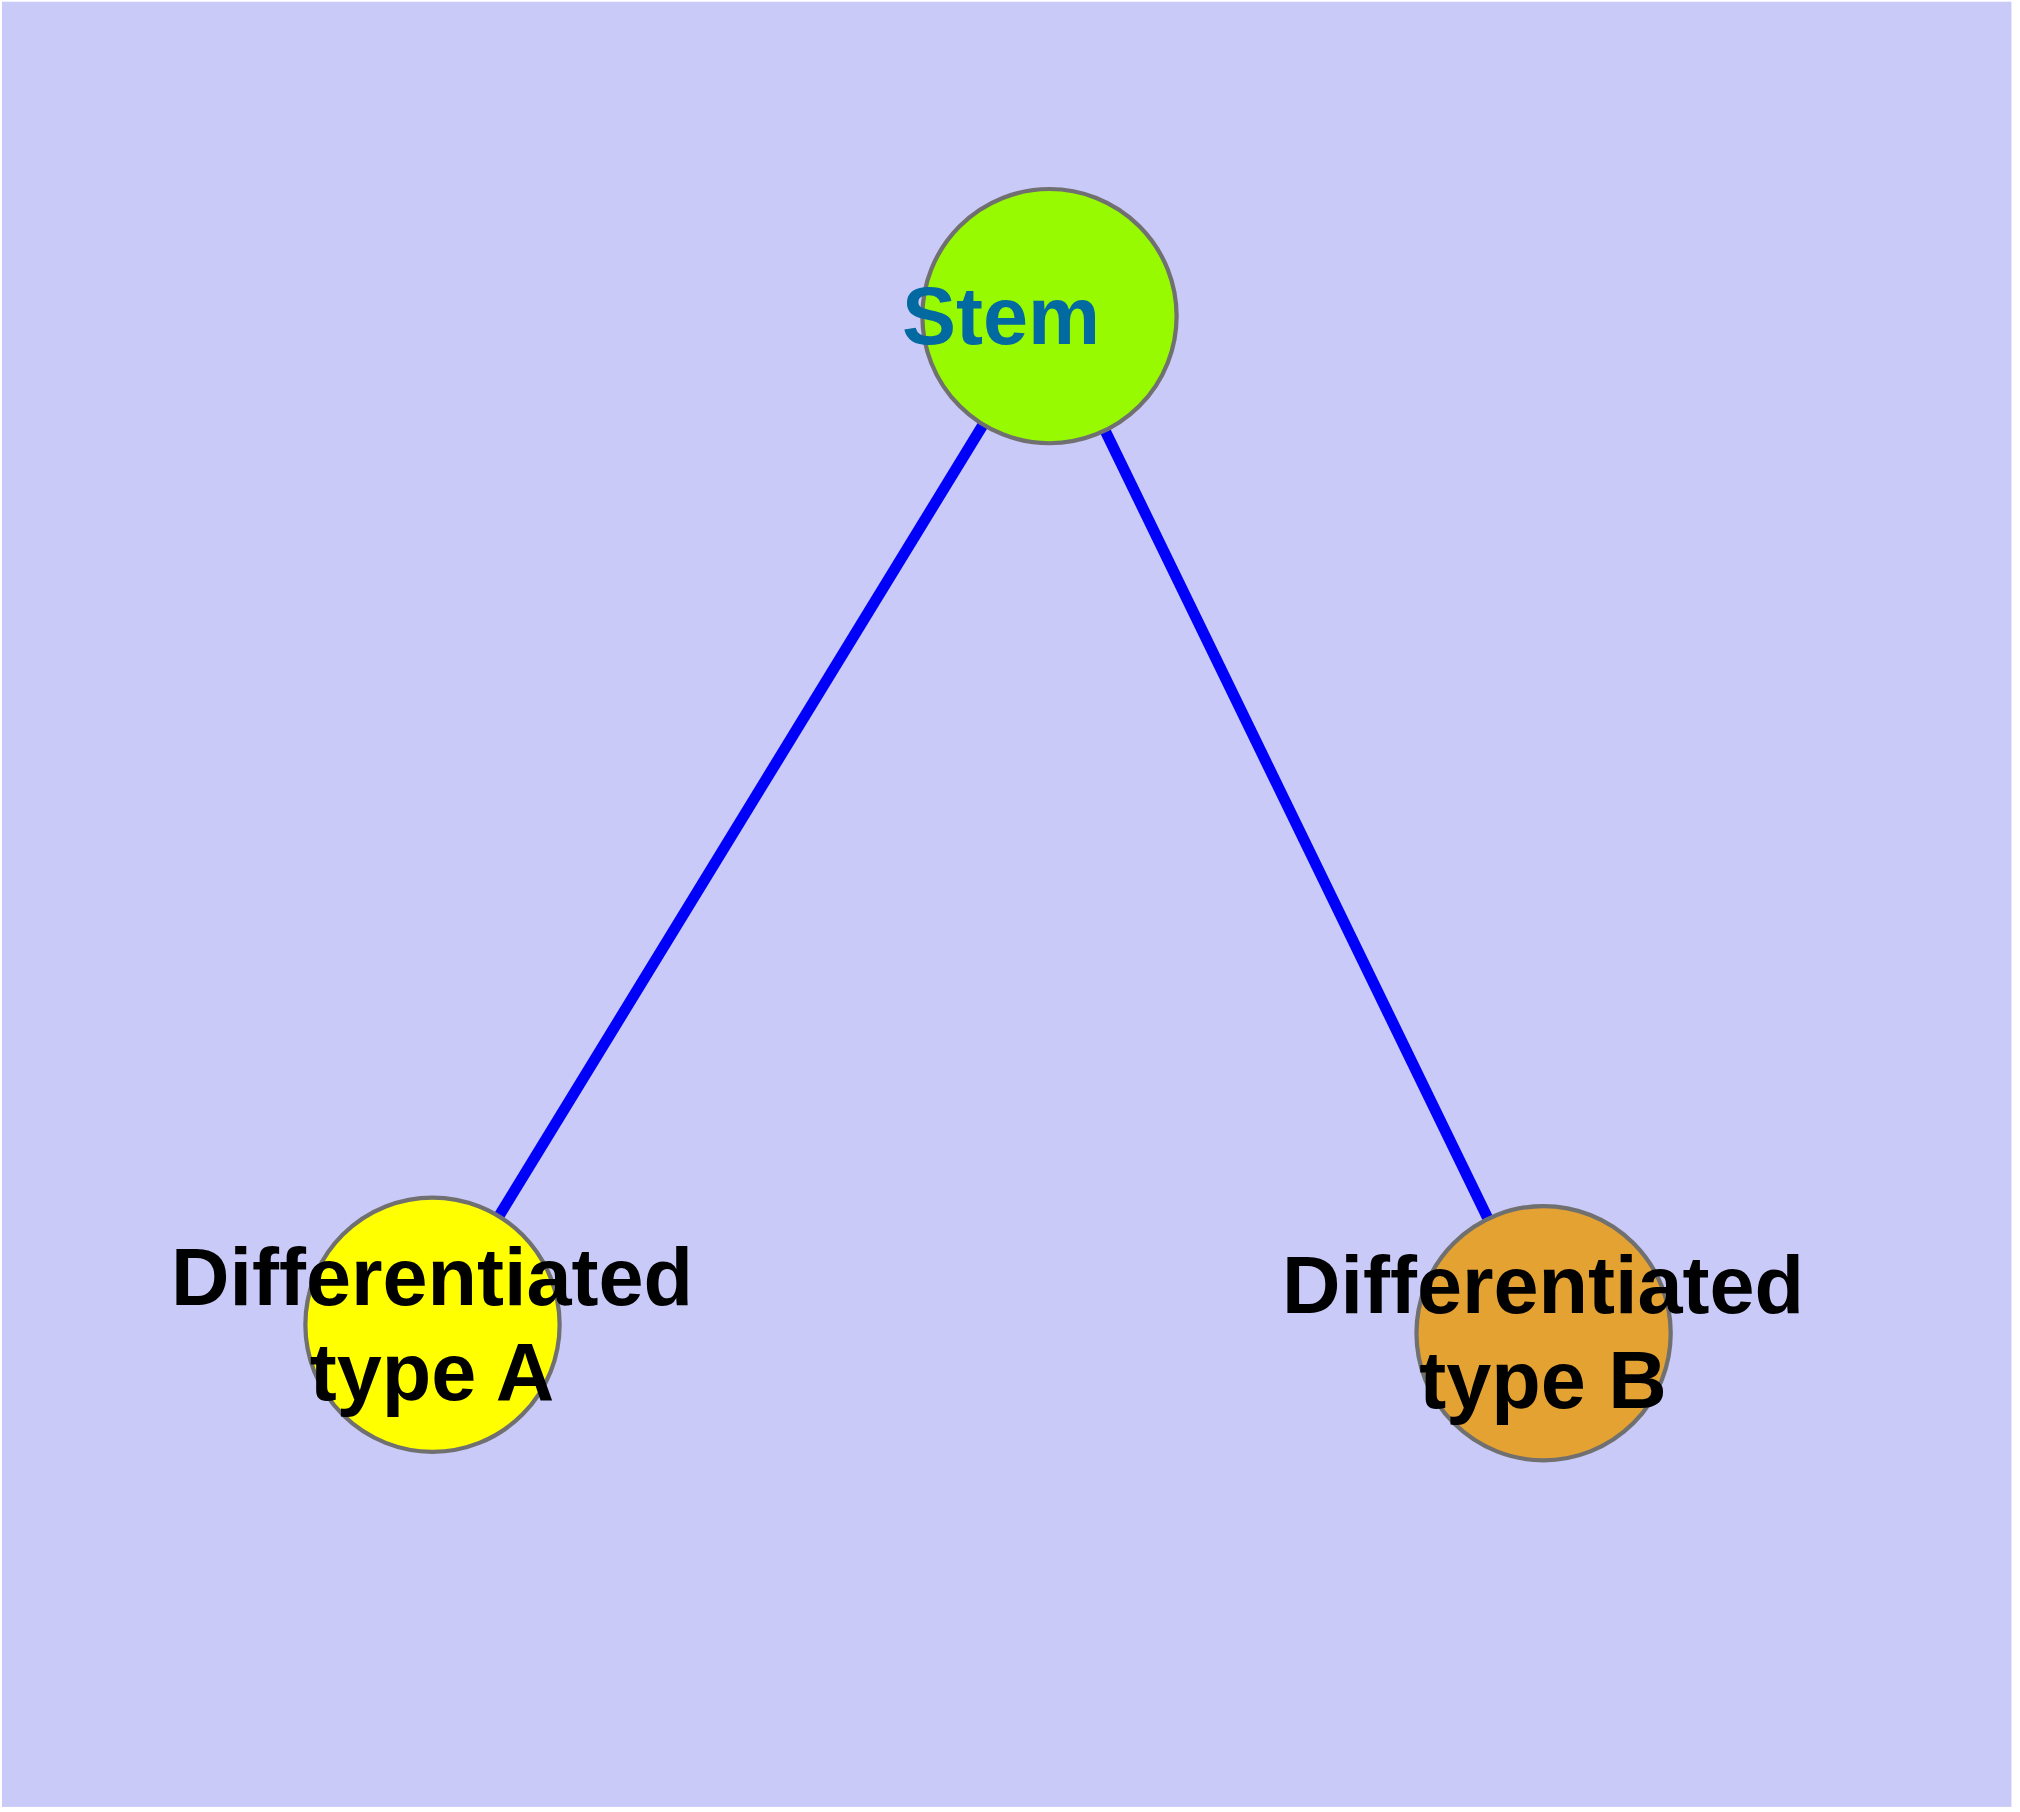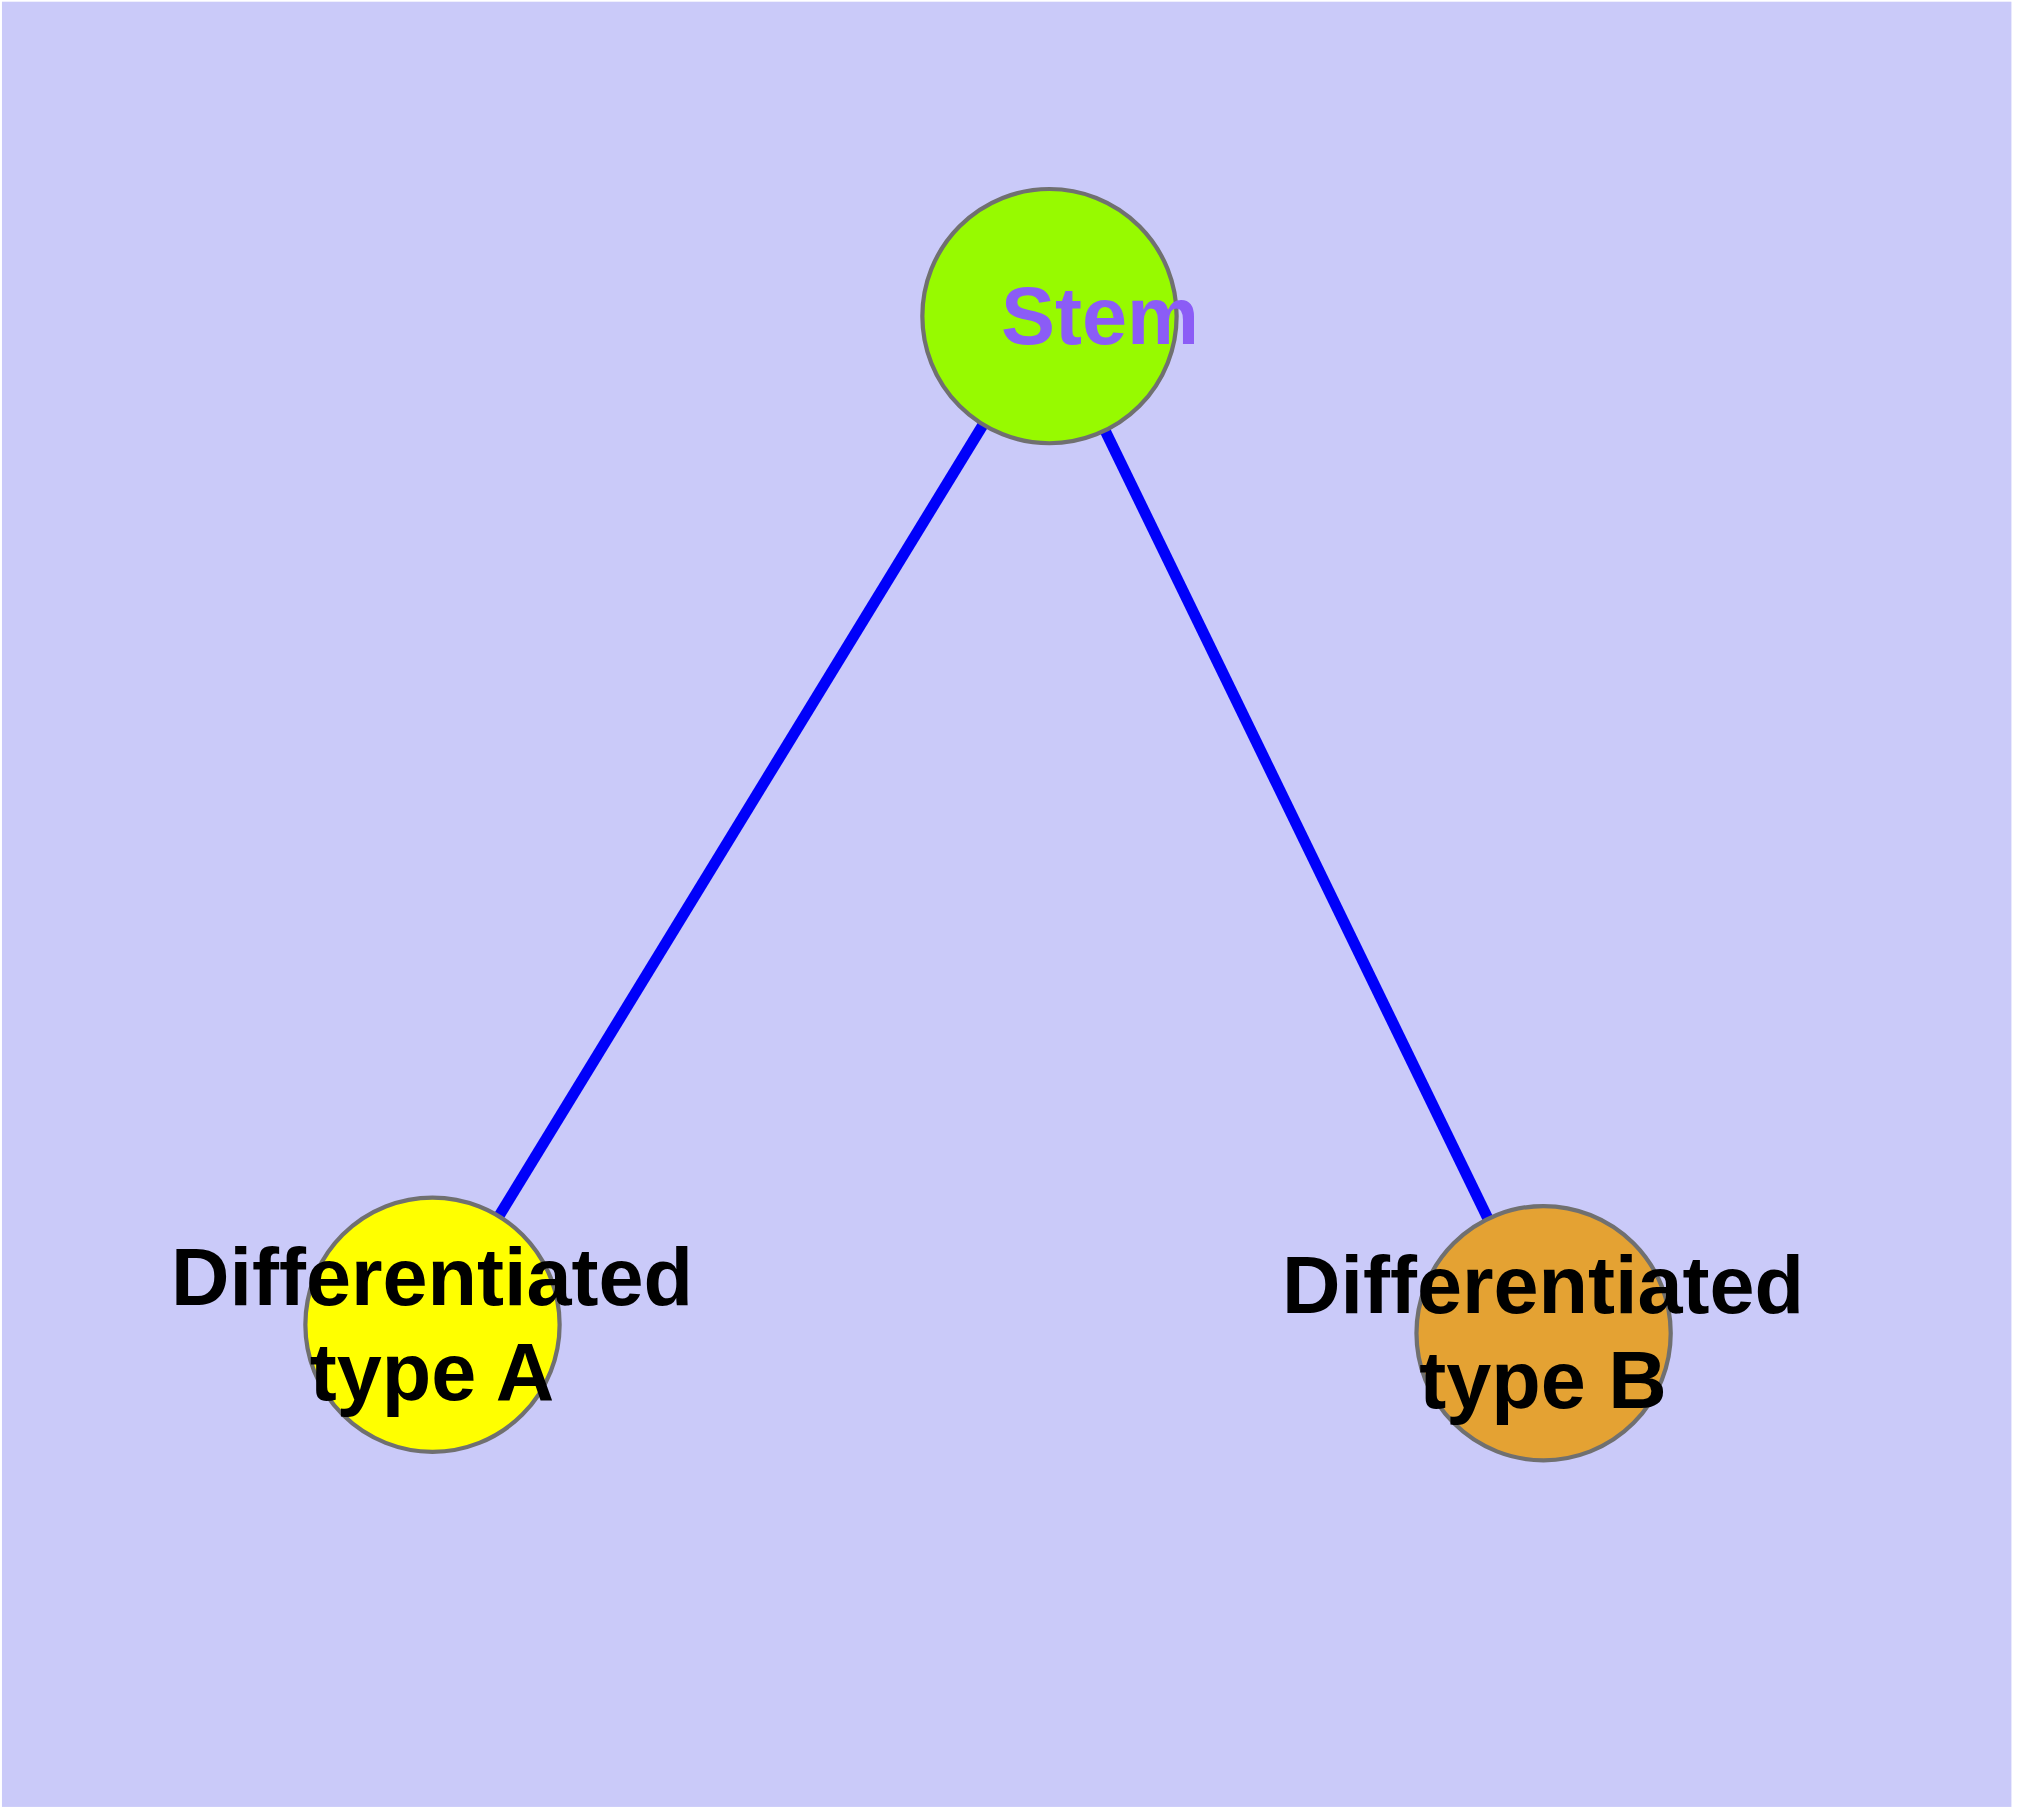--- a/index.html
+++ b/index.html
@@ -39,20 +39,20 @@
 <div class="page">
   <svg id="graph-svg" width="2021" height="1812" viewBox="0 0 2384 2138">
       <rect x="2" y="2" width="2371" height="2130" fill="#CACAF9"></rect>
       <line x1="1238" y1="373" x2="510" y2="1563" stroke="#0000FA" stroke-width="13"></line>
       <line x1="1238" y1="373" x2="1821" y2="1573" stroke="#0000FA" stroke-width="13"></line>
       <circle cx="1238" cy="373" r="150" fill="#97FA00" stroke="#707070" stroke-width="5"></circle>
       <circle cx="510" cy="1563" r="150" fill="#FFFF00" stroke="#707070" stroke-width="5"></circle>
       <circle cx="1821" cy="1573" r="150" fill="#E4A233" stroke="#707070" stroke-width="5"></circle>
     </svg>
   <div id="labels">
-      <div class="node-label" style="left: 1100px; top: 316px; color: #8b5cf6;">Stem</div>
+      <div class="node-label" style="left: 1001px; top: 316px; color: #0369a1;">Stem</div>
       <div class="node-label" style="left: 432px; top: 1325px; color: rgb(0, 0, 0);">Differentiated
 type A</div>
       <div class="node-label" style="left: 1543px; top: 1333px; color: rgb(0, 0, 0);">Differentiated
 type B</div>
     </div>
 </div>
 
 
 </body></html>

